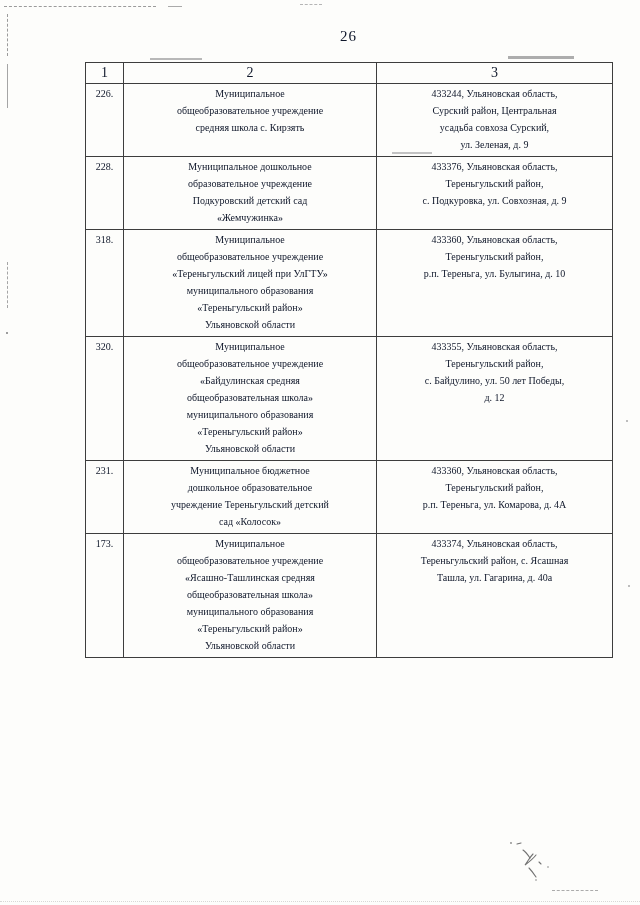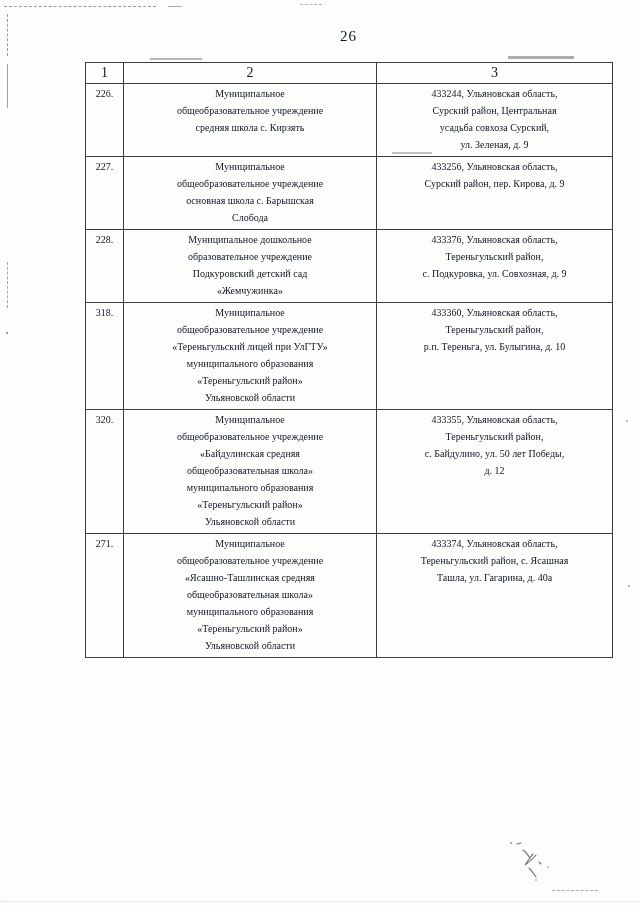--- a/index.html
+++ b/index.html
@@ -124,29 +124,20 @@
         <td class="cell-num">226.</td>
         <td class="cell-name">Муниципальное
 общеобразовательное учреждение
 средняя школа с. Кирзять</td>
         <td class="cell-addr">433244, Ульяновская область,
 Сурский район, Центральная
 усадьба совхоза Сурский,
 ул. Зеленая, д. 9</td>
       </tr>
       <tr>
-        <td class="cell-num">227.</td>
-        <td class="cell-name">Муниципальное
-общеобразовательное учреждение
-основная школа с. Барышская
-Слобода</td>
-        <td class="cell-addr">433256, Ульяновская область,
-Сурский район, пер. Кирова, д. 9</td>
-      </tr>
-      <tr>
         <td class="cell-num">228.</td>
         <td class="cell-name">Муниципальное дошкольное
 образовательное учреждение
 Подкуровский детский сад
 «Жемчужинка»</td>
         <td class="cell-addr">433376, Ульяновская область,
 Тереньгульский район,
 с. Подкуровка, ул. Совхозная, д. 9</td>
       </tr>
       <tr>
@@ -169,21 +160,31 @@
 общеобразовательная школа»
 муниципального образования
 «Тереньгульский район»
 Ульяновской области</td>
         <td class="cell-addr">433355, Ульяновская область,
 Тереньгульский район,
 с. Байдулино, ул. 50 лет Победы,
 д. 12</td>
       </tr>
       <tr>
-        <td class="cell-num">271.</td>
+        <td class="cell-num">231.</td>
+        <td class="cell-name">Муниципальное бюджетное
+дошкольное образовательное
+учреждение Тереньгульский детский
+сад «Колосок»</td>
+        <td class="cell-addr">433360, Ульяновская область,
+Тереньгульский район,
+р.п. Тереньга, ул. Комарова, д. 4А</td>
+      </tr>
+      <tr>
+        <td class="cell-num">173.</td>
         <td class="cell-name">Муниципальное
 общеобразовательное учреждение
 «Ясашно-Ташлинская средняя
 общеобразовательная школа»
 муниципального образования
 «Тереньгульский район»
 Ульяновской области</td>
         <td class="cell-addr">433374, Ульяновская область,
 Тереньгульский район, с. Ясашная
 Ташла, ул. Гагарина, д. 40а</td>

